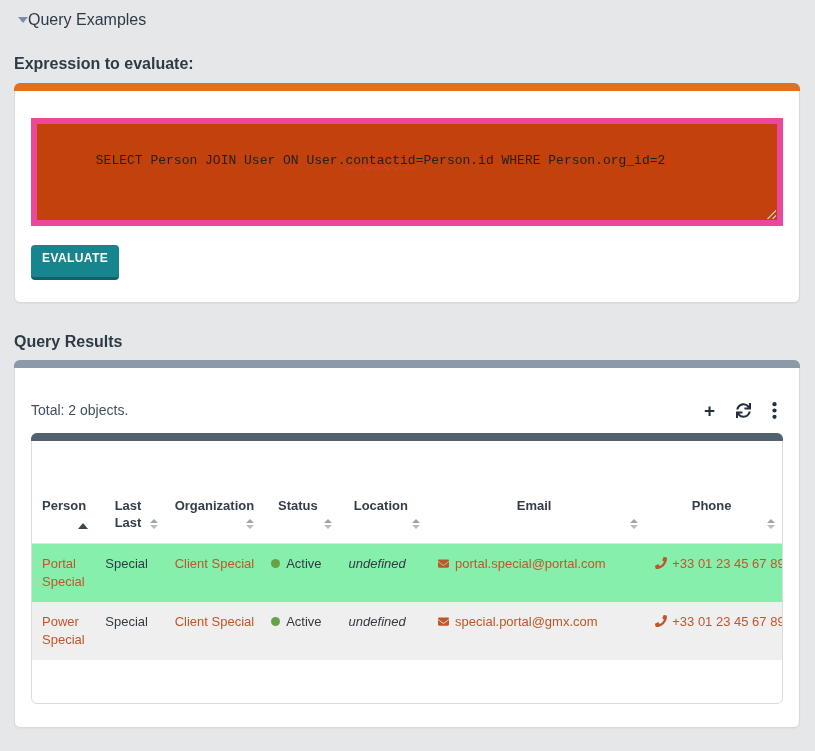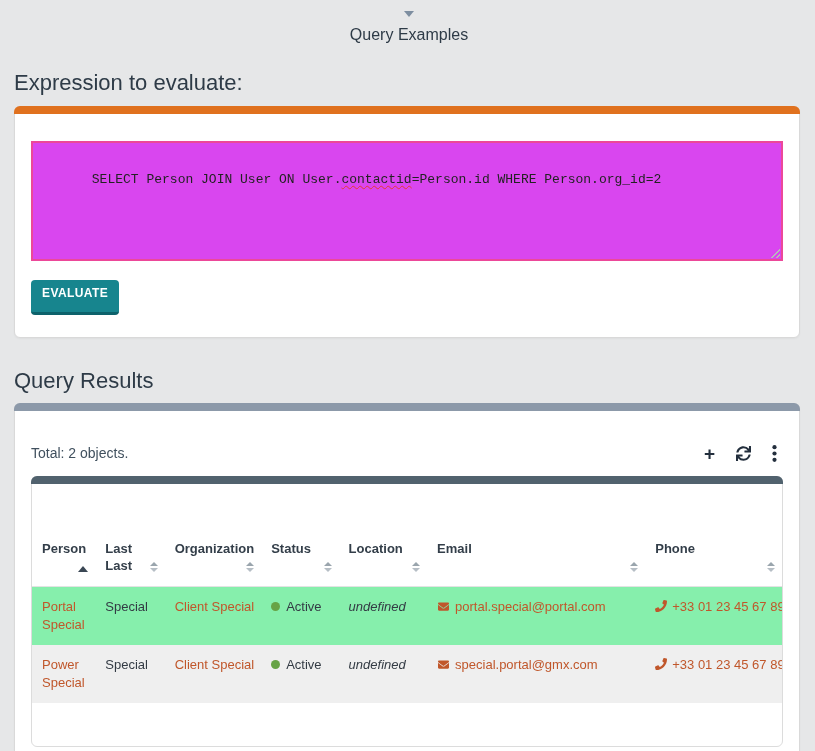--- a/index.html
+++ b/index.html
@@ -5,51 +5,51 @@
   * { margin: 0; padding: 0; box-sizing: border-box; }
   html, body { width: 815px; }
   body {
     background: #e6e7e8;
     font-family: "Liberation Sans", sans-serif;
     color: #2e3b47;
     padding: 8px 15px 10px 14px;
   }
 
   
-  .collapse-row { display: flex; align-items: center; gap: 9px; padding: 3px 0 2px 4px; cursor: pointer; flex-direction: column; }
+  .collapse-row { display: flex; align-items: center; padding: 3px 0 2px 4px; cursor: pointer; }
   .caret-down {
     width: 0; height: 0;
     border-left: 5px solid transparent;
     border-right: 5px solid transparent;
     border-top: 6px solid #7d8ea0;
   }
   .collapse-label { font-size: 16px; font-weight: 500; color: #2e3b47; }
 
   
-  h2.section-heading { font-size: 22px; font-weight: 400; color: #2e3b47; margin: 24px 0 10px 0; }
+  h2.section-heading { font-size: 16px; font-weight: 700; color: #2e3b47; margin: 24px 0 10px 0; }
   h2.results-heading { margin-top: 30px; margin-bottom: 9px; }
 
   
   .panel {
     background: #ffffff;
     border: 1px solid #d9d9d9;
     border-radius: 6px;
     box-shadow: 0 1px 2px rgba(0,0,0,0.04);
   }
   .panel-topbar { height: 8px; border-radius: 6px 6px 0 0; margin: -1px -1px 0 -1px; }
   .topbar-orange { background: #e0711e; }
   .topbar-bluegray { background: #8c99a9; }
 
   
   .expr-body { padding: 27px 16px 22px 16px; }
   .query-editor {
     position: relative;
-    height: 120px;
-    border: 2px solid #ec4899;
-    background: #d946ef;
+    height: 108px;
+    border: 6px solid #ec4899;
+    background: #c2410c;
     font-family: "Liberation Mono", monospace;
     font-size: 13px;
     color: #222222;
     padding: 11px 12px;
     white-space: pre-wrap;
     line-height: 17px;
     cursor: text;
   }
   .misspelled {
     text-decoration: underline wavy #e53935 1px;
@@ -104,21 +104,21 @@
   .col-person { width: 63px; }
   .col-lastname { width: 69px; }
   .col-org { width: 96px; }
   .col-status { width: 77px; }
   .col-location { width: 88px; }
   .col-email { width: 217px; }
   .col-phone { width: 136px; }
 
   th {
     position: relative;
-    text-align: left;
+    text-align: center;
     vertical-align: top;
     font-weight: 700;
     color: #333e49;
     padding: 56px 14px 12px 10px;
     line-height: 17px;
     border-bottom: 1px solid #e3e3e3;
     cursor: pointer;
   }
   .sort-arrows { position: absolute; right: 7px; bottom: 14px; display: flex; flex-direction: column; gap: 2px; }
   .tri-up-sm { width: 0; height: 0; border-left: 4px solid transparent; border-right: 4px solid transparent; border-bottom: 4px solid #9aa5ad; }

